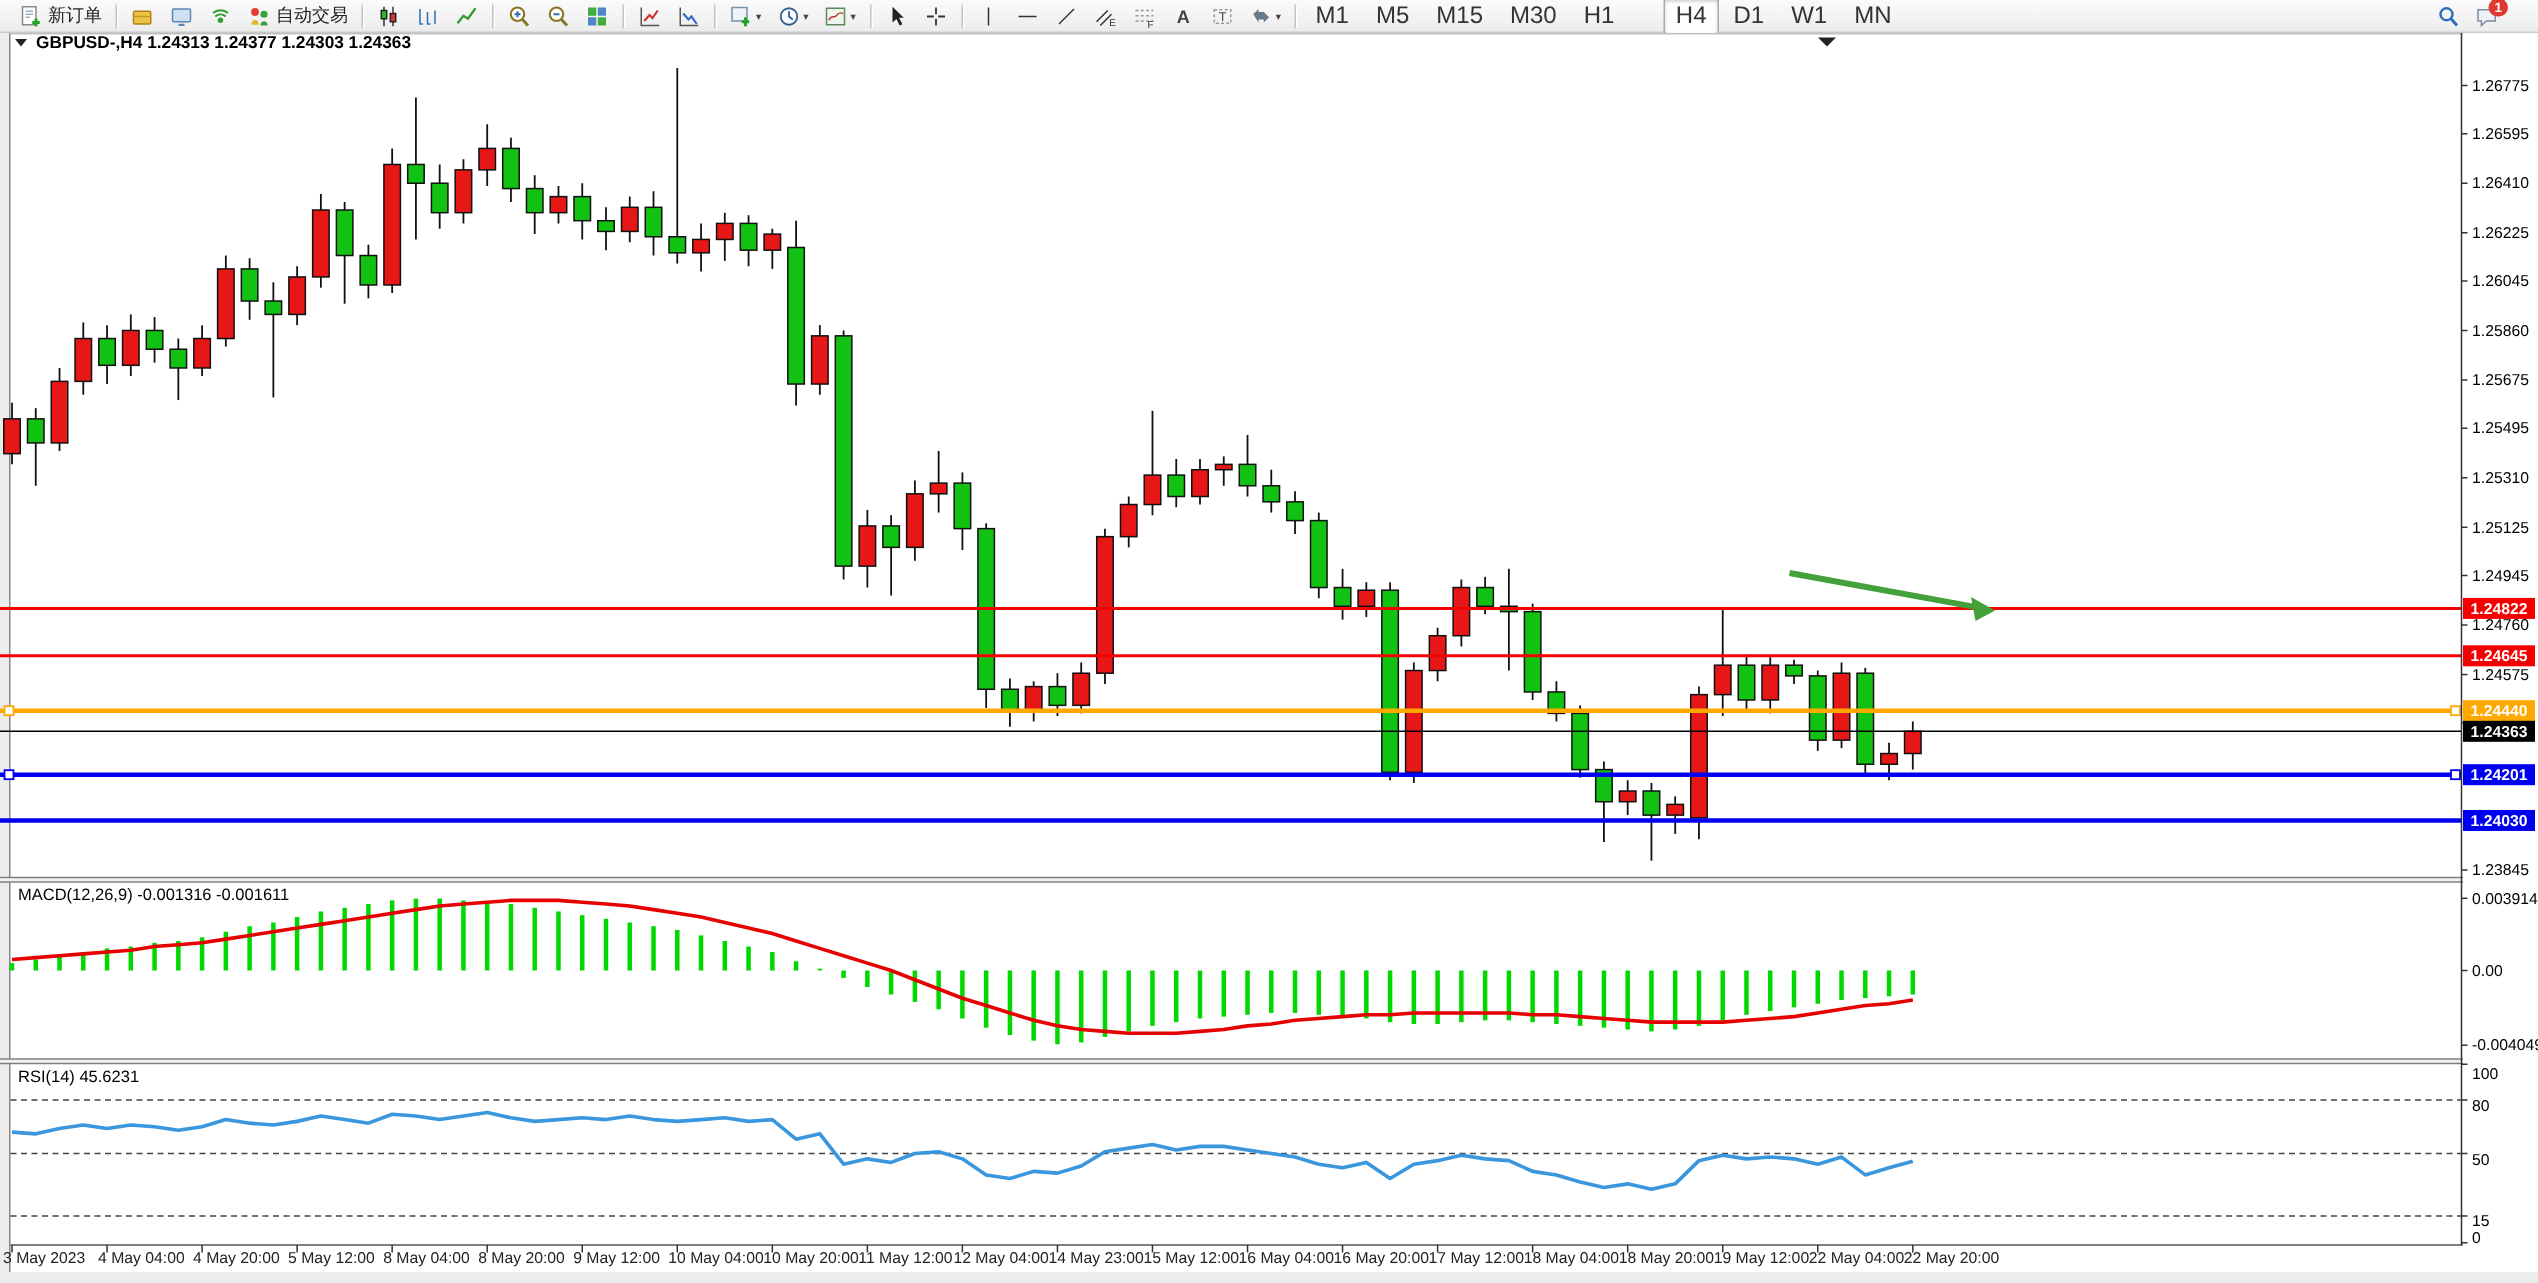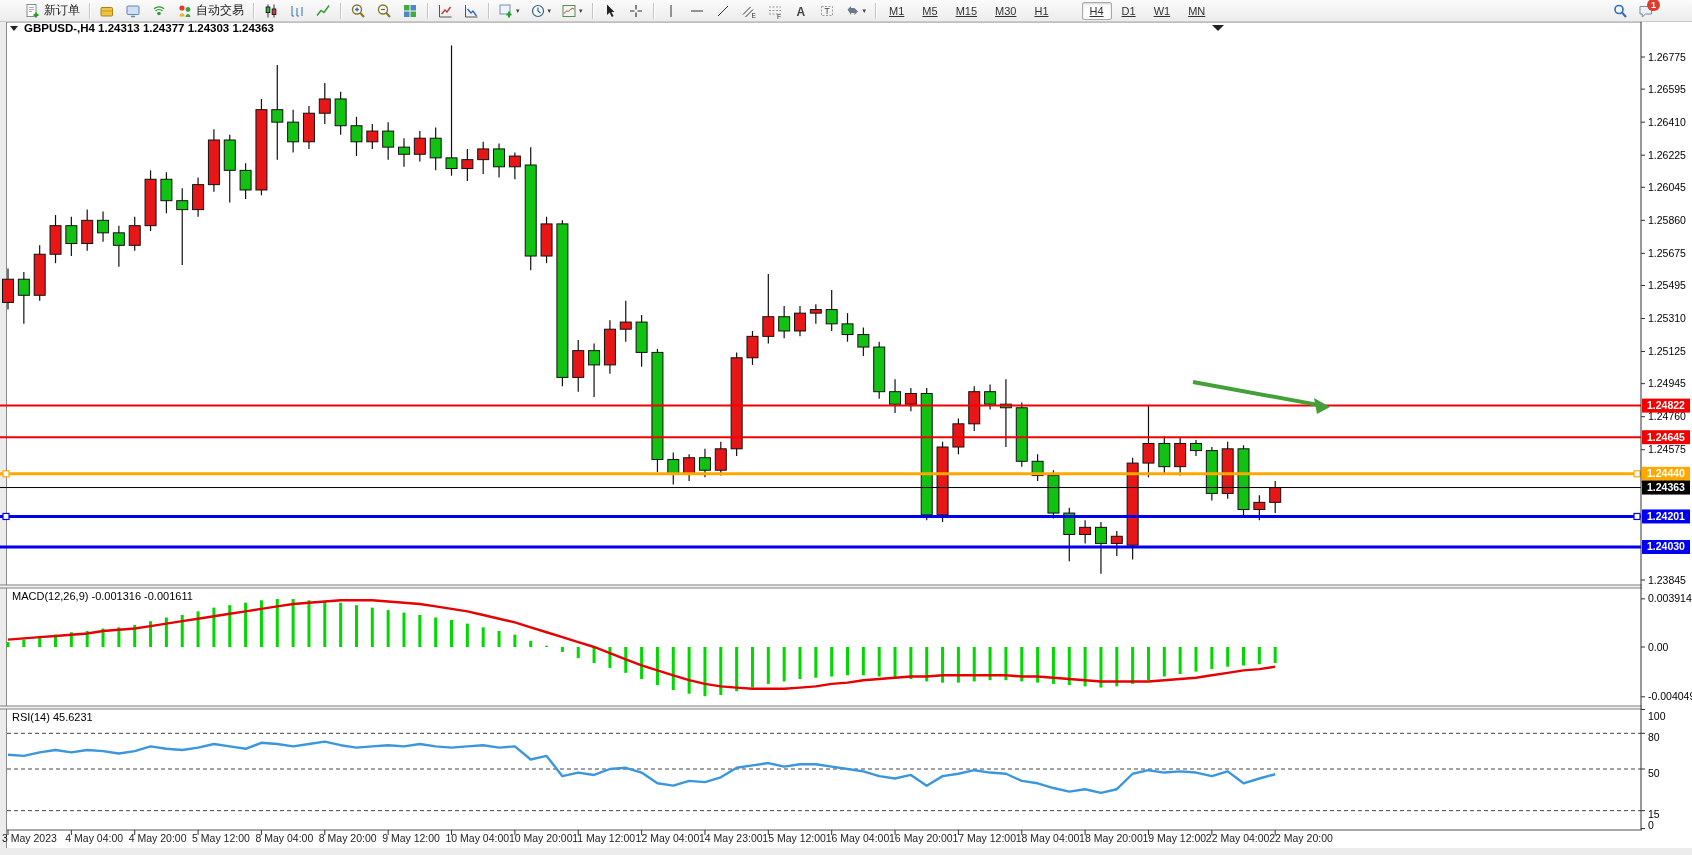--- a/index.html
+++ b/index.html
@@ -1,27 +1,27 @@
 <!DOCTYPE html>
 <html><head>
 <meta charset="utf-8">
 <style>
   html,body{margin:0;padding:0;width:1692px;height:855px;overflow:hidden;
     font-family:"Liberation Sans",sans-serif;background:#ececec;}
   #toolbar{position:absolute;left:0;top:0;width:1692px;height:22px;
     background:linear-gradient(#fbfbfb,#ececec);border-bottom:1px solid #c9c9c9;
-    display:flex;align-items:center;padding:0 20px;box-sizing:border-box;white-space:nowrap;}
+    display:flex;align-items:center;padding:0 8px;box-sizing:border-box;white-space:nowrap;}
   .tb-btn{display:inline-flex;align-items:center;height:20px;padding:0 3px;border:1px solid transparent;
     border-radius:2px;margin:0 1px;cursor:default;}
   .tb-ico{width:16px;height:16px;display:inline-block;}
   .tb-ico svg{width:16px;height:16px;display:block;}
   .tb-label{font-size:12px;color:#222;margin-left:3px;}
   .caret{font-size:7px;color:#444;margin-left:2px;}
   .tb-sep{width:1px;height:16px;background:#c4c4c4;margin:0 4px;box-shadow:1px 0 0 #fff;}
-  .tf-btn{font-size:11px;color:#333;padding:2px 7px;margin:0 1px;border:1px solid transparent;border-radius:2px;text-decoration:underline;}
+  .tf-btn{font-size:16px;color:#333;padding:2px 7px;margin:0 1px;border:1px solid transparent;border-radius:2px;}
   .tf-btn.active{background:#fdfdfd;border-color:#aaa;box-shadow:inset 0 1px 2px rgba(0,0,0,.18);margin-left:24px;}
   .tb-right{margin-left:auto;display:inline-flex;align-items:center;}
   .badge{position:relative;top:-6px;left:-7px;background:#e03a2f;color:#fff;font-size:9px;font-weight:bold;
     border-radius:8px;padding:0 4px;line-height:12px;display:inline-block;}
   #chart-area{position:absolute;left:0;top:22px;}
   svg text{font-family:"Liberation Sans",sans-serif;}
 </style>
 </head>
 <body>
 

